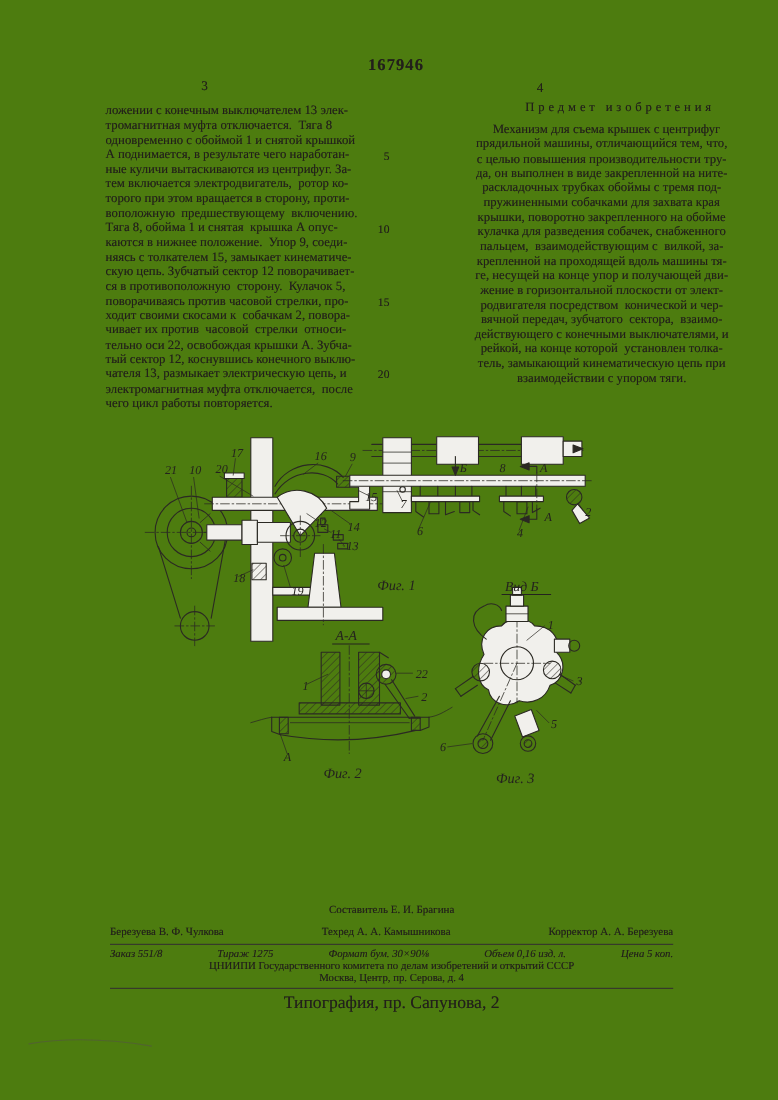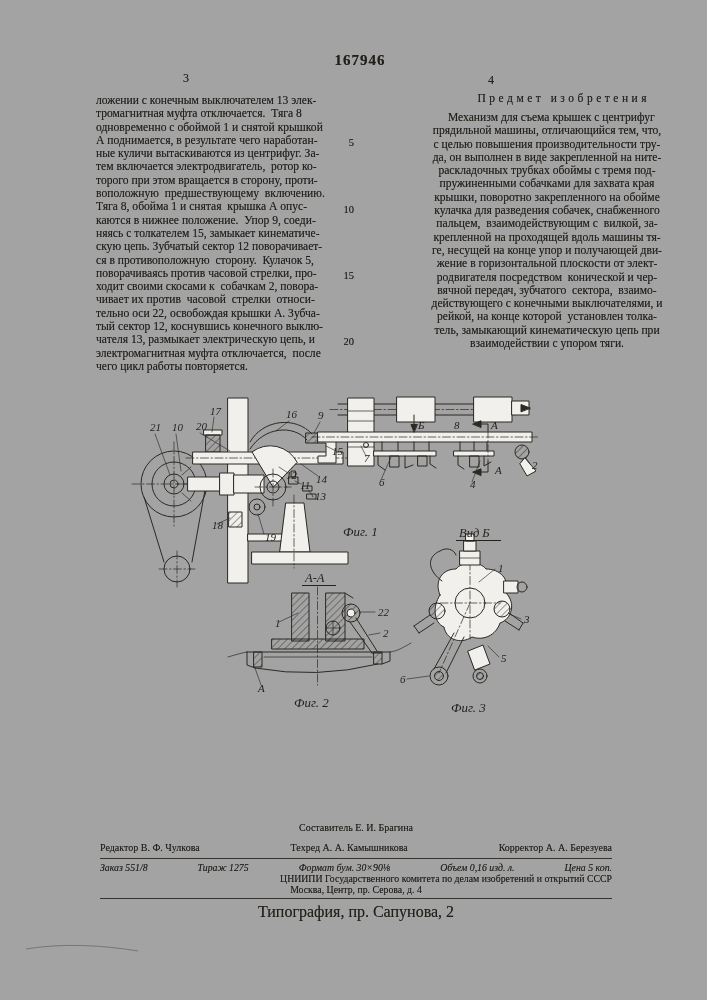--- a/index.html
+++ b/index.html
@@ -1,18 +1,18 @@
 <!DOCTYPE html>
 <html lang="ru"><head>
 <meta charset="utf-8">
 <style>
   html,body { margin:0; padding:0; background:#888; }
   .page {
     position:relative; width:707px; height:1000px; margin:0 auto;
-    background:#a3a3a3; overflow:hidden;
+    background:#4d7c0f; overflow:hidden;
     font-family:"Liberation Serif", serif; color:#221f1b;
   }
   .page .txt { text-shadow:0 0 .35px rgba(34,31,27,.55); }
 
   .patent-number { position:absolute; left:300px; top:52px; width:120px; text-align:center;
     font-weight:bold; font-size:15px; letter-spacing:1px; }
   .colnum { position:absolute; font-size:12px; }
   .colnum-left  { left:183px; top:71px; }
   .colnum-right { left:488px; top:73px; }
 
@@ -38,21 +38,21 @@
   .view-cap  { font:italic 12.5px "Liberation Serif", serif; }
   .caps line { stroke:#24221e; stroke-width:1; }
 
   
   .f-center { position:absolute; left:100px; width:512px; text-align:center; }
   .compiler  { top:822px; font-size:10px; }
   .staff-row { position:absolute; left:100px; top:842px; width:512px; display:flex;
                justify-content:space-between; font-size:10px; }
   .print-row { position:absolute; left:100px; top:862px; width:512px; display:flex;
                justify-content:space-between; font-size:9.8px;font-style:italic; }
-  .org1 { top:873px; font-size:9.8px;text-align:right; }
+  .org1 { top:873px; font-size:9.8px; }
   .org2 { top:884px; font-size:9.8px; }
   .printer { top:903px; font-size:16px; }
   .rule { position:absolute; left:100px; width:512px; border-top:1px solid #36332e; height:0; }
   .rule-1 { top:858px; } .rule-2 { top:898px; }
   .b { font-weight:normal; }
 
   .artifact { position:absolute; left:22px; top:938px; width:130px; height:22px; }
 </style>
 </head>
 <body>
@@ -357,21 +357,21 @@
         <text x="441" y="277" class="fig-label">5</text>
         <text x="340" y="298" class="fig-label">6</text>
       </g>
   </svg>
 
   <div class="f-center compiler txt">
     <span>Составитель</span>&nbsp;<span class="b">Е. И. Брагина</span>
   </div>
 
   <div class="staff-row txt">
-    <span><span>Редактор</span>&nbsp;<span class="b">В. Ф. Чулкова</span></span>
+    <span><span>Березуева</span>&nbsp;<span class="b">В. Ф. Чулкова</span></span>
     <span><span>Техред</span>&nbsp;<span class="b">А. А. Камышникова</span></span>
     <span><span>Корректор</span>&nbsp;<span class="b">А. А. Березуева</span></span>
   </div>
 
   <div class="rule rule-1"></div>
 
   <div class="print-row txt">
     <span>Заказ 551/8</span>
     <span>Тираж 1275</span>
     <span>Формат бум. 30×90⅛</span>

